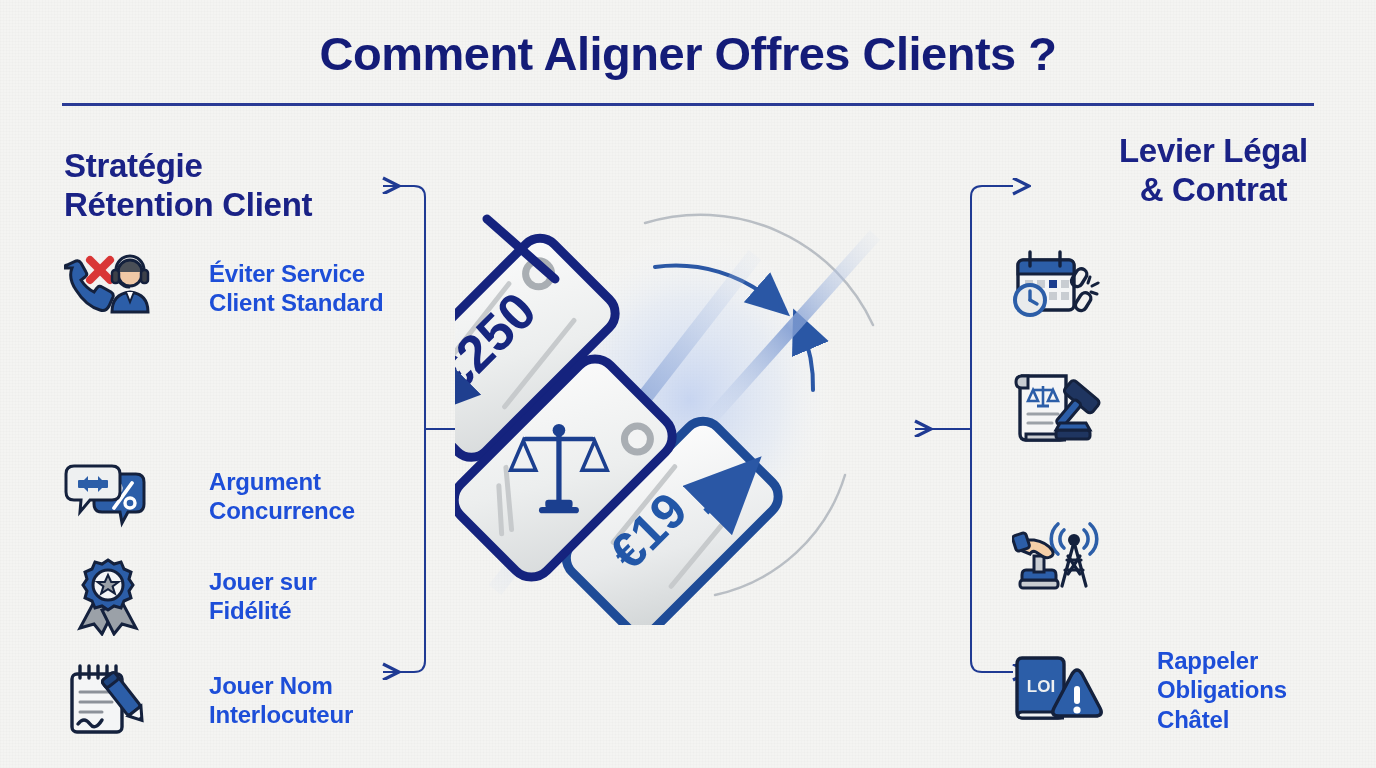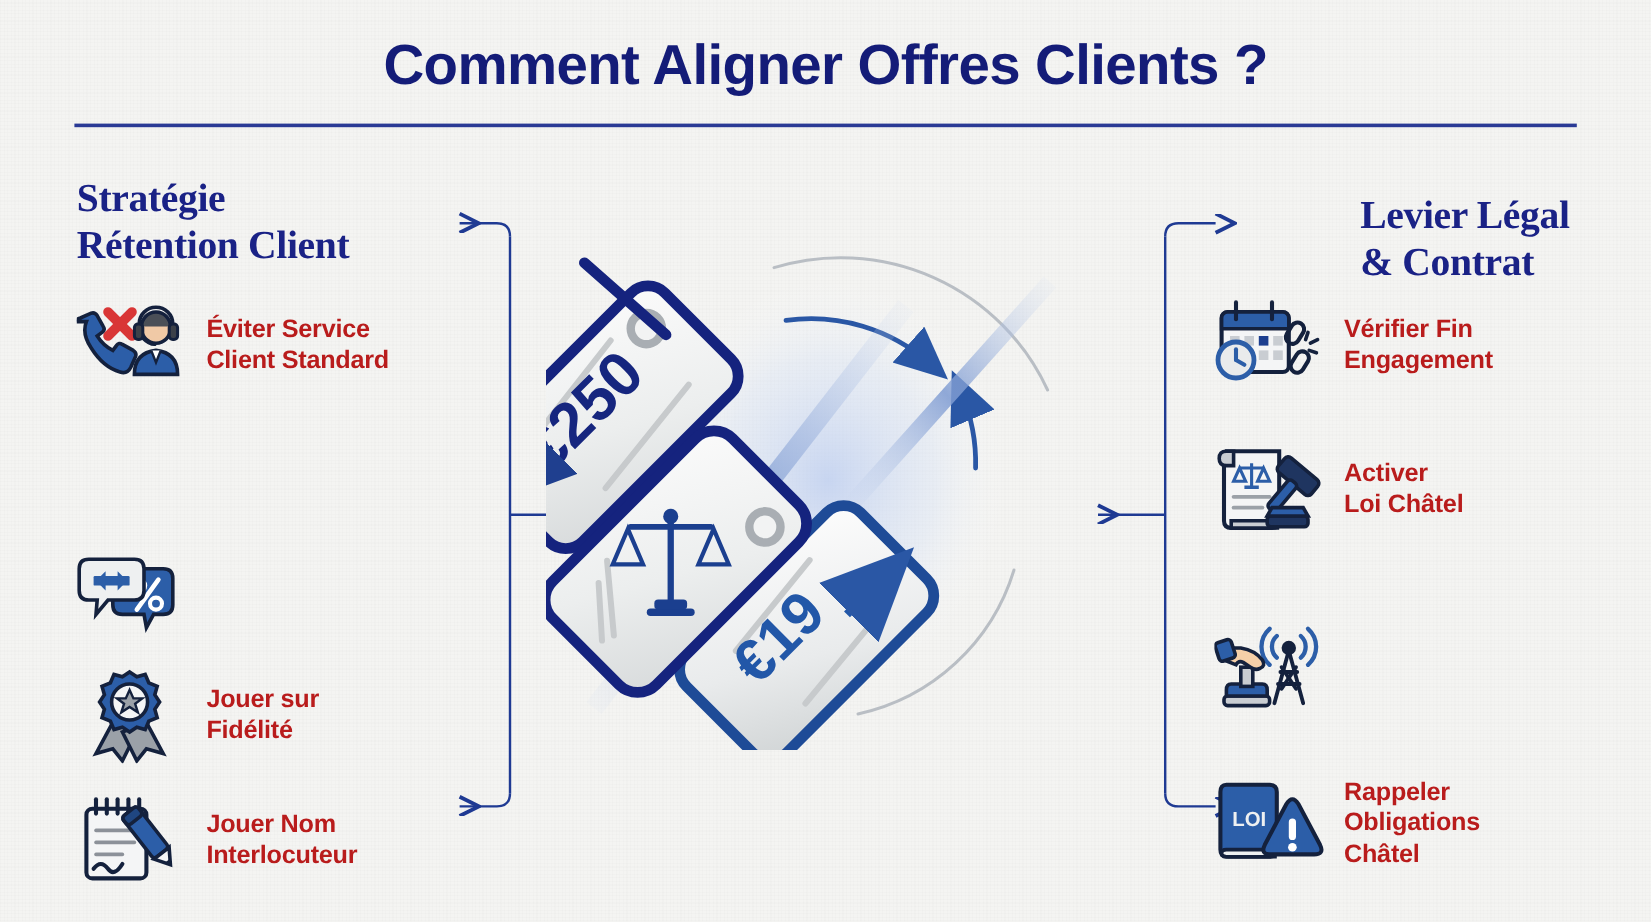--- a/index.html
+++ b/index.html
@@ -35,44 +35,44 @@
     background:#2a3a95;
   }
 
   
   .col-head{
     position:absolute;
     font-size:33px; font-weight:bold;
     color:#1a2286;
     line-height:1.18;
     letter-spacing:-0.3px;
-    font-family:Liberation Serif, serif;
   }
   .col-head.left{ left:64px; top:147px; text-align:left; }
-  .col-head.right{ right:68px; top:161px; text-align:left;margin-left:12px; }
+  .col-head.right{ right:68px; top:132px; text-align:center;margin-left:12px; }
 
   .item{
     position:absolute;
     display:flex; align-items:center; gap:16px;
   }
   .item.left{ left:64px; }
   .item.right{ left:1012px; }
 
   .item .ico{
     width:92px; height:80px;
     flex:0 0 92px;
     position:relative;
   }
   .item .lbl{
-    font-size:21px;
+    font-size:24px;
     font-weight:bold;
-    color:#b91c1c;
+    color:#1d4ed8;
     line-height:1.22;
     letter-spacing:-0.2px;
     white-space:pre-line;
+    margin-left:37px;
   }
 
   
   .conn{ position:absolute; top:0; left:0; }
 
   
   .center-art{ position:absolute; left:455px; top:175px; }
 </style>
 </head>
 <body>
@@ -239,20 +239,22 @@
           <line x1="68" y1="27" x2="50" y2="52" stroke="#ffffff" stroke-width="3.8" stroke-linecap="round"></line>
         </g>
         <path d="M10,10 h38 q8,0 8,8 v18 q0,8 -8,8 h-22 l-10,12 l1,-12 h-7 q-8,0 -8,-8 V18 q0,-8 8,-8z" fill="#eef0f1" stroke="#14213d" stroke-width="3"></path>
         <g fill="#2c5ea8">
           <rect x="14" y="24" width="30" height="8" rx="1"></rect>
           <path d="M16,28 l8,-8 v16z"></path>
           <path d="M42,28 l-8,-8 v16z"></path>
         </g>
       </svg>
     </div>
+    <div class="lbl">Argument
+Concurrence</div>
   </div>
 
   <div class="item left" style="top:556px">
     <div class="ico">
       <svg width="92" height="80" viewBox="0 0 92 80">
         <path d="M30,46 l-14,26 l14,-4 l8,10 l12,-24z" fill="#9ba1a8" stroke="#14213d" stroke-width="3"></path>
         <path d="M58,46 l14,26 l-14,-4 l-8,10 l-12,-24z" fill="#9ba1a8" stroke="#14213d" stroke-width="3"></path>
         <path d="M44,4 l6,4 l7,-2 l3,7 l7,3 l-2,7 l4,6 l-4,6 l2,7 l-7,3 l-3,7 l-7,-2 l-6,4 l-6,-4 l-7,2 l-3,-7 l-7,-3 l2,-7 l-4,-6 l4,-6 l-2,-7 l7,-3 l3,-7 l7,2z" fill="#2c5ea8" stroke="#14213d" stroke-width="3"></path>
         <circle cx="44" cy="29" r="15" fill="#f4f5f6" stroke="#14213d" stroke-width="3"></circle>
         <path d="M44,19 l3.2,7 h7.3l-5.9,4.4 l2.3,7.2 l-6.9,-4.5 l-6.9,4.5 l2.3,-7.2 l-5.9,-4.4 h7.3z" fill="#9ba1a8" stroke="#14213d" stroke-width="2"></path>
@@ -318,22 +320,20 @@
           <rect x="2" y="2" width="11" height="19" rx="5.5" transform="rotate(32 7 11)"></rect>
           <rect x="6" y="26" width="11" height="19" rx="5.5" transform="rotate(32 11 35)"></rect>
           <g stroke="#14213d" stroke-width="3">
             <line x1="20" y1="20" x2="26" y2="17"></line>
             <line x1="19" y1="26" x2="25" y2="28"></line>
             <line x1="16" y1="17" x2="18" y2="11"></line>
           </g>
         </g>
       </svg>
     </div>
-    <div class="lbl">Vérifier Fin
-Engagement</div>
   </div>
 
   <div class="item right" style="top:368px">
     <div class="ico">
       <svg width="92" height="80" viewBox="0 0 92 80">
         <path d="M10,8 h44 v58 q0,6 -6,6 H14 q-6,0 -6,-6 V14z" fill="#f4f5f6" stroke="#14213d" stroke-width="3.4"></path>
         <path d="M10,8 q-6,0 -6,6 t6,6 h6 V8z" fill="#c9cdd2" stroke="#14213d" stroke-width="3"></path>
         <path d="M14,66 h34 q0,6 6,6 H14z" fill="#c9cdd2" stroke="#14213d" stroke-width="3"></path>
         <g stroke="#2c5ea8" stroke-width="2.6" fill="none">
           <line x1="31" y1="18" x2="31" y2="38"></line>
@@ -347,22 +347,20 @@
             <line x1="16" y1="55" x2="40" y2="55"></line>
         </g>
         <g transform="rotate(40 62 38)">
           <rect x="44" y="18" width="36" height="16" rx="4" fill="#1f3560" stroke="#14213d" stroke-width="3"></rect>
           <rect x="58" y="32" width="9" height="30" rx="3" fill="#2c5ea8" stroke="#14213d" stroke-width="3"></rect>
         </g>
         <rect x="44" y="62" width="34" height="9" rx="3" fill="#1f3560" stroke="#14213d" stroke-width="3"></rect>
         <path d="M48,55 h26 l4,7 H44z" fill="#2c5ea8" stroke="#14213d" stroke-width="3"></path>
       </svg>
     </div>
-    <div class="lbl">Activer
-Loi Châtel</div>
   </div>
 
   <div class="item right" style="top:512px">
     <div class="ico">
       <svg width="92" height="80" viewBox="0 0 92 80">
         <g stroke="#14213d" stroke-width="3.2" fill="none" stroke-linecap="round">
           <line x1="62" y1="30" x2="50" y2="74"></line>
             <line x1="62" y1="30" x2="74" y2="74"></line>
           <line x1="55" y1="48" x2="69" y2="48"></line>
             <line x1="53" y1="58" x2="71" y2="58"></line>

